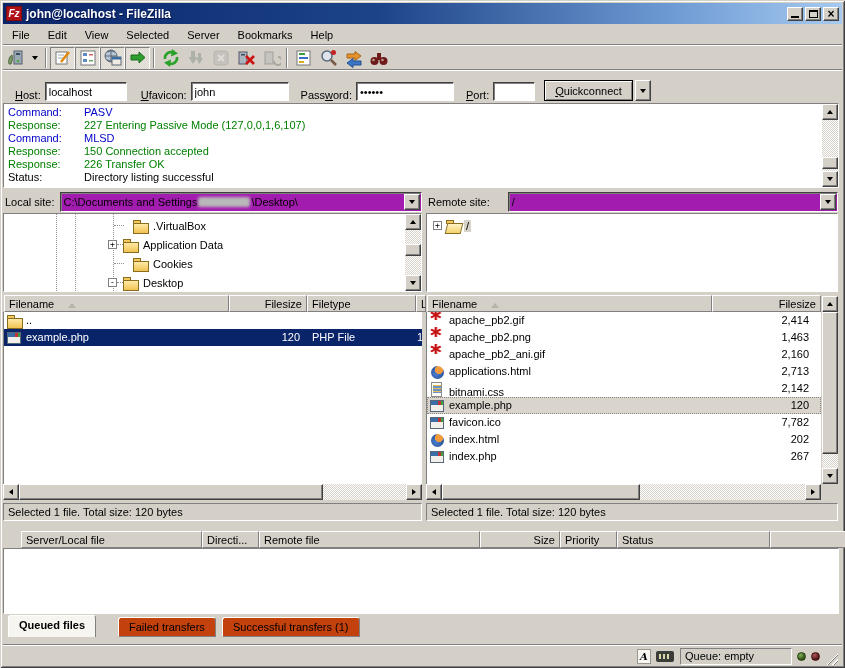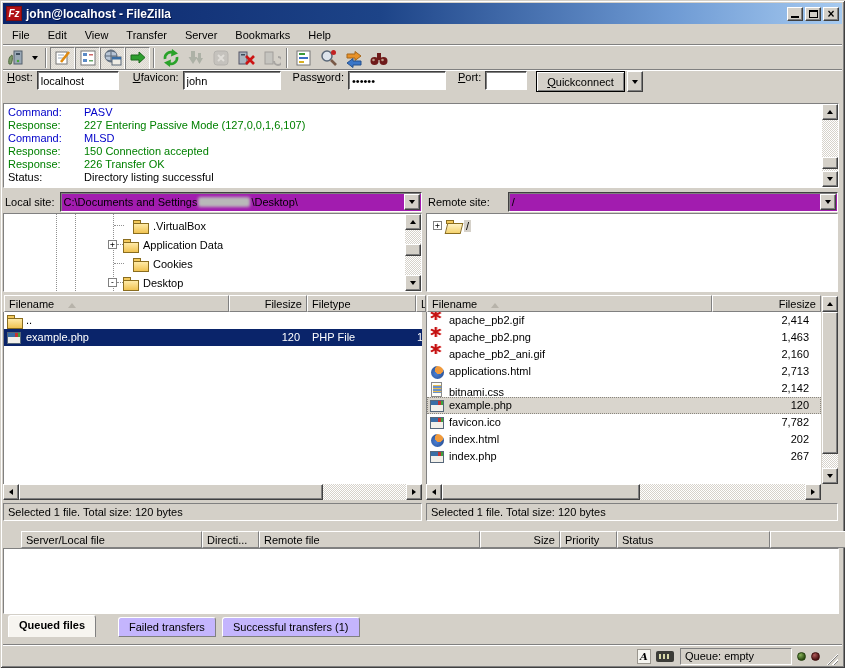--- a/index.html
+++ b/index.html
@@ -41,21 +41,21 @@
   .toolbar { left:3px; top:46px; height:24px; display:flex; align-items:center; }
   .tbtn { width:25px; height:23px; display:flex; align-items:center; justify-content:center; border:1px solid transparent; }
   .tbtn.narrow { width:14px; }
   .tbtn.pressed { border-color:#808080 #fff #fff #808080;
     background:conic-gradient(#e9e6e0 25%, #dcd8d0 0 50%, #e9e6e0 0 75%, #dcd8d0 0) 0 0/2px 2px; }
   .tbtn.disabled { opacity:.4; filter:grayscale(85%); }
   .tsep { width:2px; height:20px; border-left:1px solid #808080; border-right:1px solid #fff; margin:0 3px; }
   .arr-down-s { width:0; height:0; border-left:3px solid transparent; border-right:3px solid transparent; border-top:4px solid #000; }
 
   
-  .qcbar { left:3px; top:71px; right:3px; height:30px; display:flex; align-items:flex-start; padding-left:4px; }
+  .qcbar { left:3px; top:71px; right:3px; height:30px; display:flex; align-items:flex-end; padding-left:12px; }
   .qc-label { margin-right:4px; white-space:nowrap; }
   .qc-label u { text-decoration:underline; }
   input.tb { height:19px; border:1px solid; border-color:#404040 #fff #fff #404040;
     box-shadow:inset 1px 1px 0 #808080; background:#fff; font:11px "Liberation Sans",sans-serif; padding:0 3px; }
   .btn { height:21px; background:#d4d0c8; border:1px solid #000;
     box-shadow: inset 1px 1px 0 #fff, inset -1px -1px 0 #808080;
     font:11px "Liberation Sans",sans-serif; padding:0 10px; }
   .btn u { text-decoration:underline; }
   .ddbtn { width:16px; height:21px; display:flex; align-items:center; justify-content:center; }
 
@@ -131,21 +131,21 @@
     background:linear-gradient(90deg,#3a6ea5 0 62%, #c23333 62% 80%, #3da23d 80%); }
   .ficon[data-icon="folder-up"]::before { content:""; position:absolute; left:1px; top:2px; width:6px; height:3px;
     background:#f3c95c; border:1px solid #8a6d1f; border-bottom:none; }
   .ficon[data-icon="folder-up"]::after { content:""; position:absolute; left:1px; top:5px; width:14px; height:9px;
     background:linear-gradient(#ffeaa6,#f0c352); border:1px solid #8a6d1f; }
 
   .pane-status { background:#d4d0c8; border:1px solid; border-color:#808080 #fff #fff #808080;
     padding:2px 4px; white-space:nowrap; overflow:hidden; }
 
   
-  .tab { position:absolute; top:617px; height:20px; padding:3px 10px; background:#c4b5fd;
+  .tab { position:absolute; top:617px; height:20px; padding:3px 10px; background:#c2410c;
     border:1px solid; border-color:#fff #808080 #808080 #fff; border-radius:3px 3px 0 0; white-space:nowrap; }
   .tab.active { top:615px; height:22px; background:#f7f5f0; font-weight:bold; z-index:2; border-bottom:none; }
 
   
   .statusbar { left:3px; right:3px; top:644px; height:21px; border-top:1px solid #808080;
     box-shadow:inset 0 1px 0 #fff; display:flex; align-items:center; justify-content:flex-end; padding:2px 4px 0 4px; }
   .sb-ascii { width:14px; height:15px; background:#f6f5f0; border:1px solid #9a968e;
     font:bold italic 10px/13px "DejaVu Serif",serif; text-align:center; }
   .sb-speed { width:18px; height:11px; background:#3c3c38; border-radius:2px; margin-left:5px; position:relative; }
   .sb-speed::before { content:""; position:absolute; inset:3px 3px; 
@@ -175,21 +175,21 @@
       </div>
     <div class="winbtn raised">
         <div class="glyph-close">×</div>
       </div>
   </div>
 
   <div class="abs menubar">
     <span class="menu-item">File</span>
     <span class="menu-item">Edit</span>
     <span class="menu-item">View</span>
-    <span class="menu-item">Transfer</span>
+    <span class="menu-item">Selected</span>
     <span class="menu-item">Server</span>
     <span class="menu-item">Bookmarks</span>
     <span class="menu-item">Help</span>
   </div>
   <div class="abs groove" style="left:3px; right:3px; top:44px;"></div>
 
   <div class="abs toolbar">
     <div class="tbtn" title="site-manager">
       <svg width="20" height="20">
           <rect x="8" y="3" width="8" height="13" fill="#9aa8b6" stroke="#55606c"></rect>

